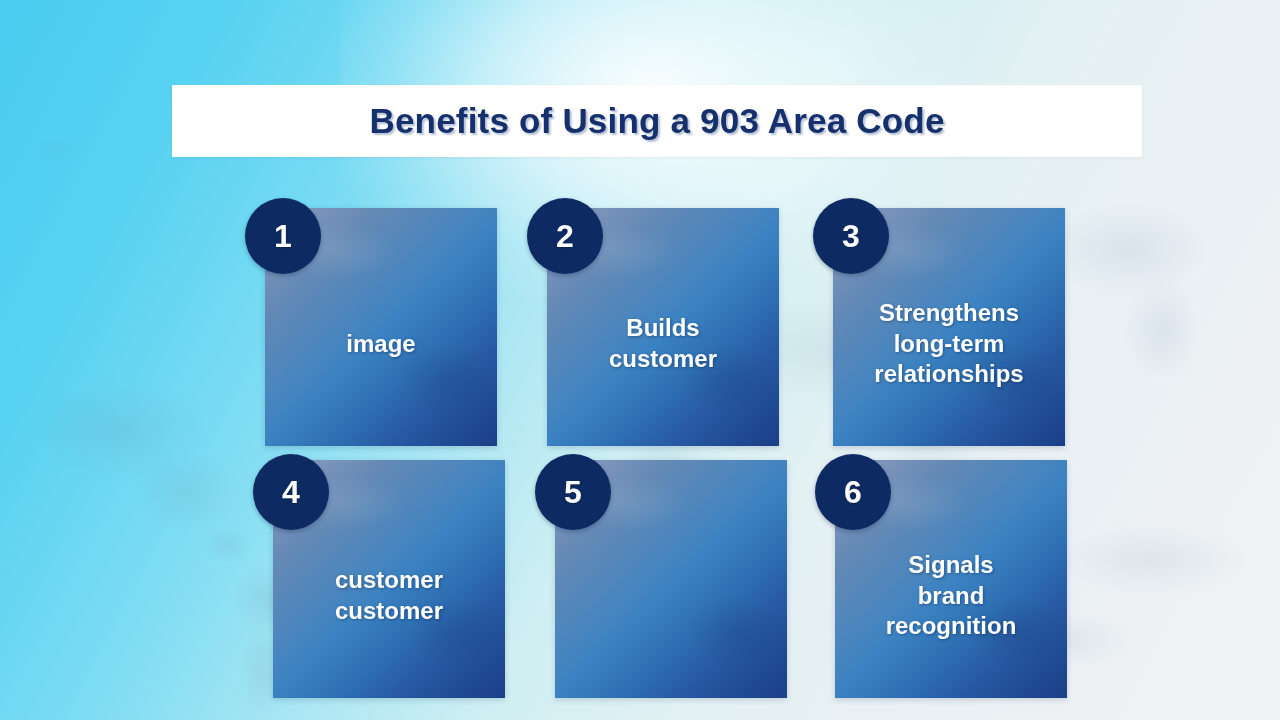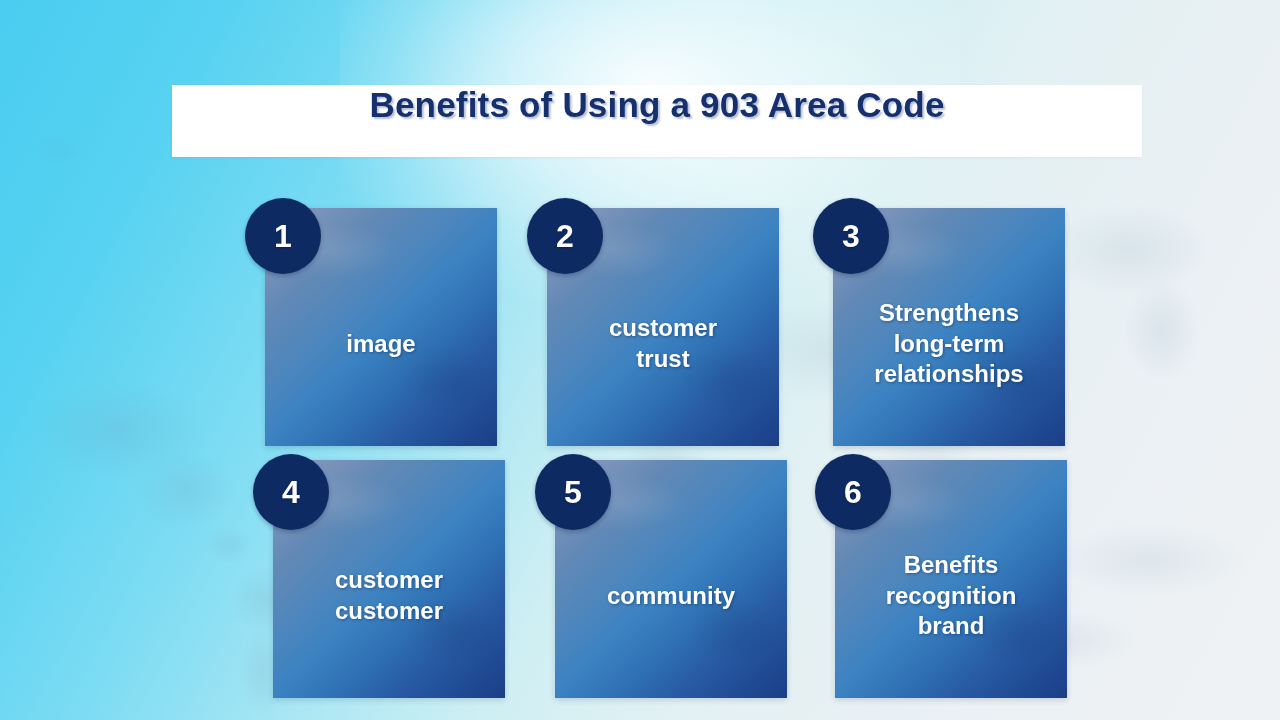--- a/index.html
+++ b/index.html
@@ -92,20 +92,21 @@
 
   
   .title-band {
     position: absolute;
     left: 172px;
     top: 85px;
     width: 970px;
     height: 72px;
     background: #ffffff;
     display: flex;
+    align-items: center;
     justify-content: center;
     box-shadow: 0 1px 3px rgba(0,0,0,0.05);
   }
   .title-text {
     font-size: 35px;
     font-weight: bold;
     color: #16306e;
     letter-spacing: 0.2px;
     white-space: nowrap;
     text-shadow: 2px 2px 2px rgba(120,140,175,0.55);
@@ -229,22 +230,22 @@
         </div>
       </div>
       <div class="badge">
         <span class="badge-num">1</span>
       </div>
     </div>
 
     <div class="cell c1">
       <div class="card">
         <div class="card-text">
+          <div>Builds</div>
           <div>customer</div>
-          <div>trust</div>
         </div>
       </div>
       <div class="badge">
         <span class="badge-num">2</span>
       </div>
     </div>
 
     <div class="cell c2">
       <div class="card">
         <div class="card-text">
@@ -266,34 +267,33 @@
         </div>
       </div>
       <div class="badge">
         <span class="badge-num">4</span>
       </div>
     </div>
 
     <div class="cell c4">
       <div class="card">
         <div class="card-text">
-          <div>community</div>
         </div>
       </div>
       <div class="badge">
         <span class="badge-num">5</span>
       </div>
     </div>
 
     <div class="cell c5">
       <div class="card">
         <div class="card-text">
-          <div>Benefits</div>
+          <div>Signals</div>
+          <div>brand</div>
           <div>recognition</div>
-          <div>brand</div>
         </div>
       </div>
       <div class="badge">
         <span class="badge-num">6</span>
       </div>
     </div>
 
   </div>
 </div>
 

